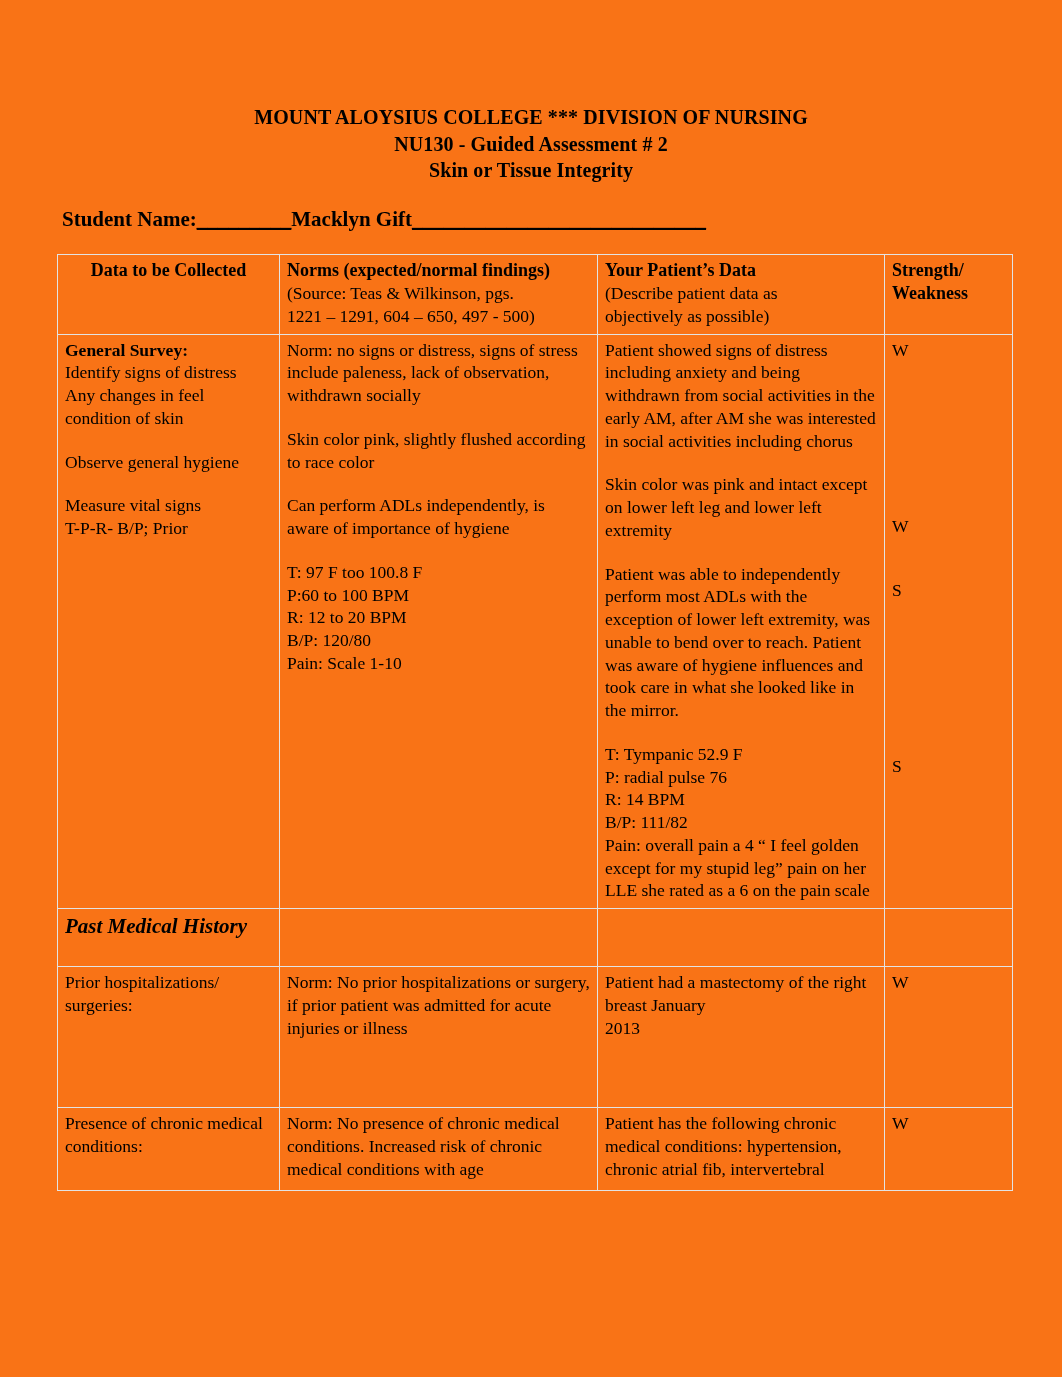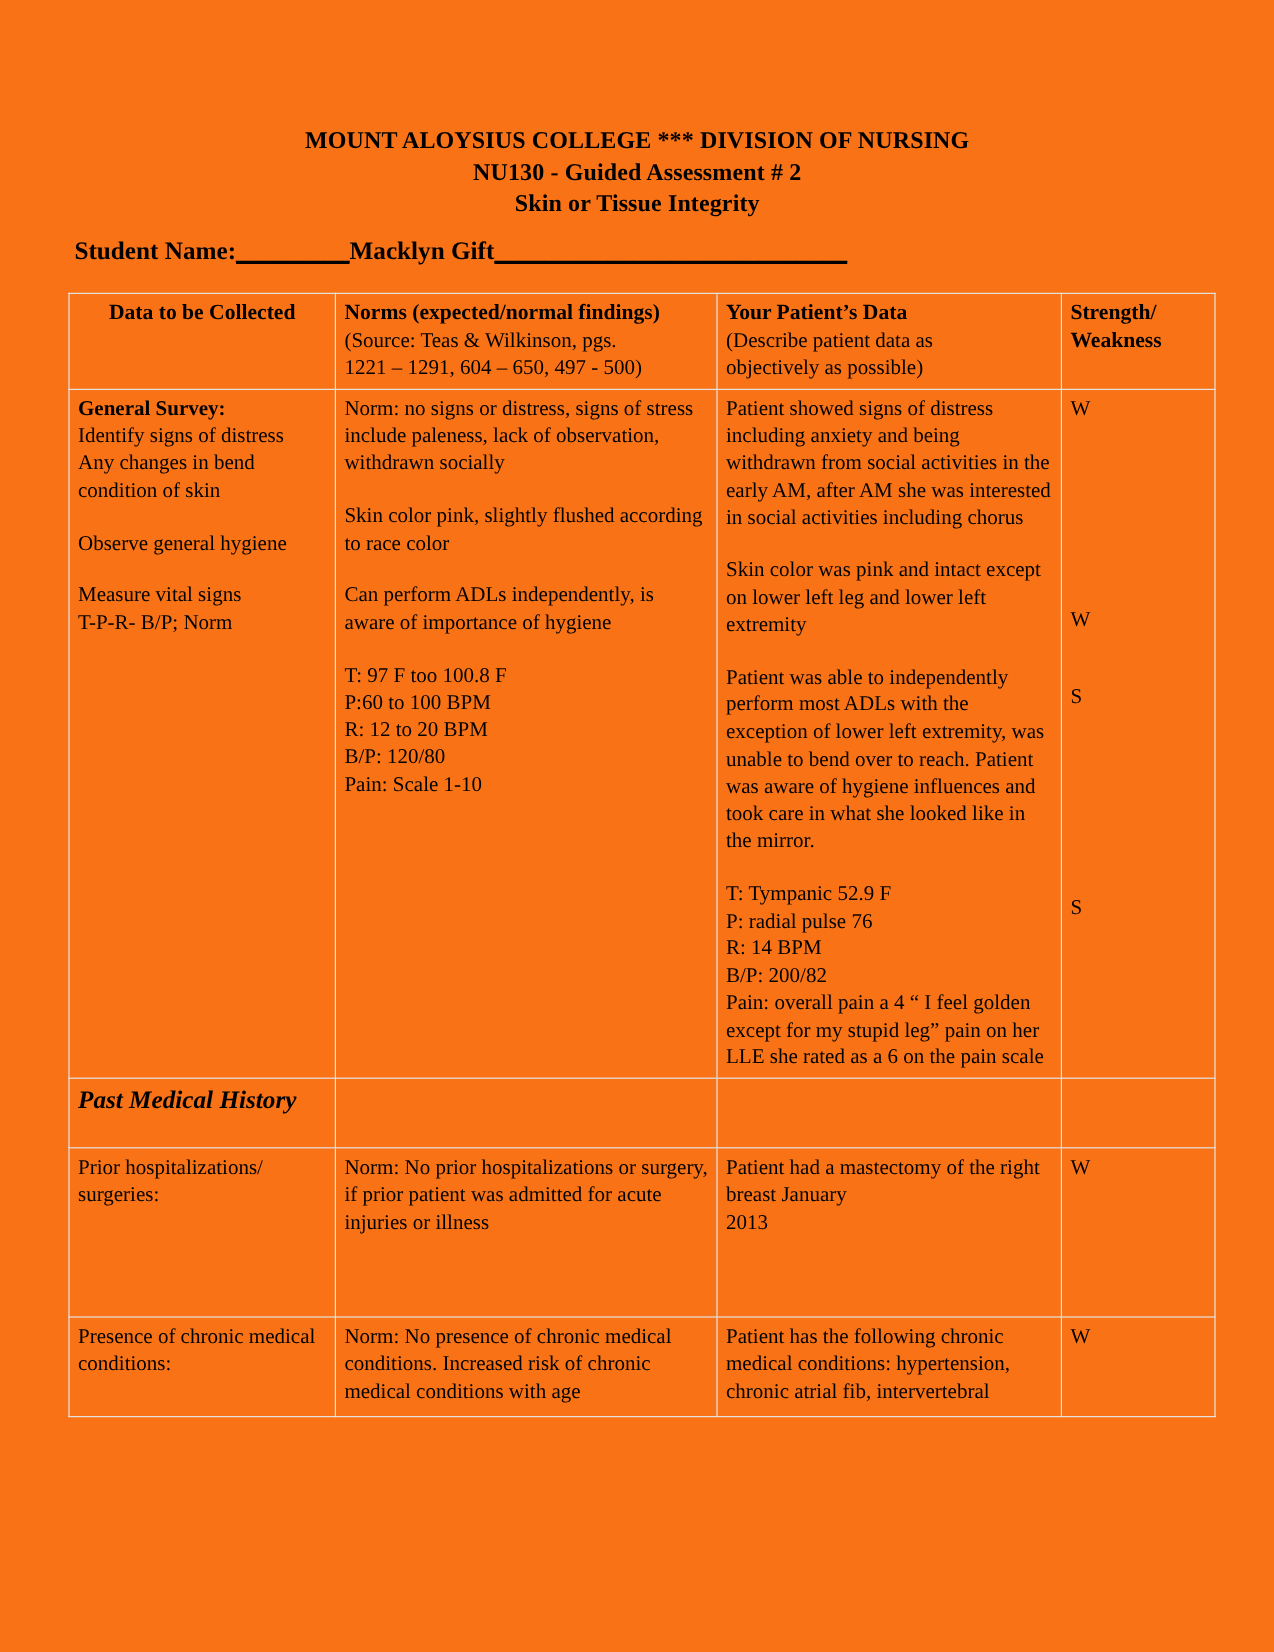--- a/index.html
+++ b/index.html
@@ -30,21 +30,21 @@
     line-height: 1.33;
   }
   .title-line {
     font-size: 20px;
     font-weight: bold;
     letter-spacing: 0.1px;
   }
 
   
   .namedate {
-    margin-top: 13px;
+    margin-top: 23px;
     padding: 0 52px 0 62px;
     display: flex;
     justify-content: space-between;
     align-items: baseline;
     font-size: 21px;
     font-weight: bold;
     white-space: nowrap;
   }
   .namedate .seg { display: inline-block; }
   .u { text-decoration: underline; }
@@ -140,27 +140,27 @@
           <td class="hdr-cell">
             <span class="hdr-strong">Strength/</span>
             <span class="hdr-strong">Weakness</span>
           </td>
         </tr>
 
         <tr>
           <td>
             <div class="bold">General Survey:</div>
             <div>Identify signs of distress</div>
-            <div>Any changes in bend</div>
+            <div>Any changes in feel</div>
             <div>condition of skin</div>
             <div class="blank-line"></div>
             <div>Observe general hygiene</div>
             <div class="blank-line"></div>
             <div>Measure vital signs</div>
-            <div>T-P-R- B/P;  Norm</div>
+            <div>T-P-R- B/P;  Prior</div>
           </td>
 
           <td>
             <p class="para">Norm: no signs or distress, signs of stress include paleness, lack of observation, withdrawn socially</p>
             <div class="blank-line"></div>
             <p class="para">Skin color pink, slightly flushed according to race color</p>
             <div class="blank-line"></div>
             <p class="para">Can perform ADLs independently, is aware of importance of hygiene</p>
             <div class="blank-line"></div>
             <div>T: 97 F too 100.8 F</div>
@@ -173,21 +173,21 @@
           <td>
             <p class="para">Patient showed signs of distress including anxiety and being withdrawn from social activities in the early AM, after AM she was interested in social activities including chorus</p>
             <div class="blank-line"></div>
             <p class="para">Skin color was pink and intact except on lower left leg and lower left extremity</p>
             <div class="blank-line"></div>
             <p class="para">Patient was able to independently perform most ADLs with the exception of lower left extremity, was unable to bend over to reach. Patient was aware of hygiene influences and took care in what she looked like in the mirror.</p>
             <div class="blank-line"></div>
             <div>T: Tympanic 52.9 F</div>
             <div>P: radial pulse 76</div>
             <div>R: 14 BPM</div>
-            <div>B/P: 200/82</div>
+            <div>B/P: 111/82</div>
             <p class="para">Pain: overall pain a 4 “ I feel golden except for my stupid leg” pain on her LLE she rated as a 6 on the pain scale</p>
           </td>
 
           <td class="sw">
             <div>W</div>
             <div style="height:154px"></div>
             <div>W</div>
             <div style="height:41px"></div>
             <div>S</div>
             <div style="height:153px"></div>

